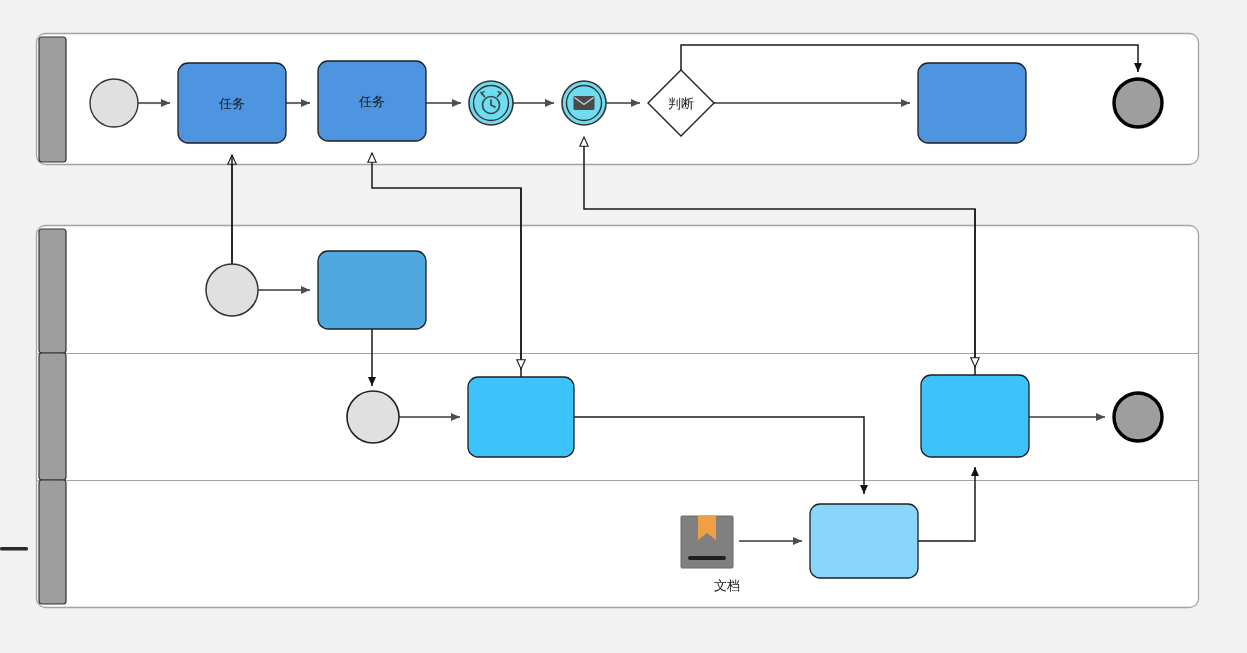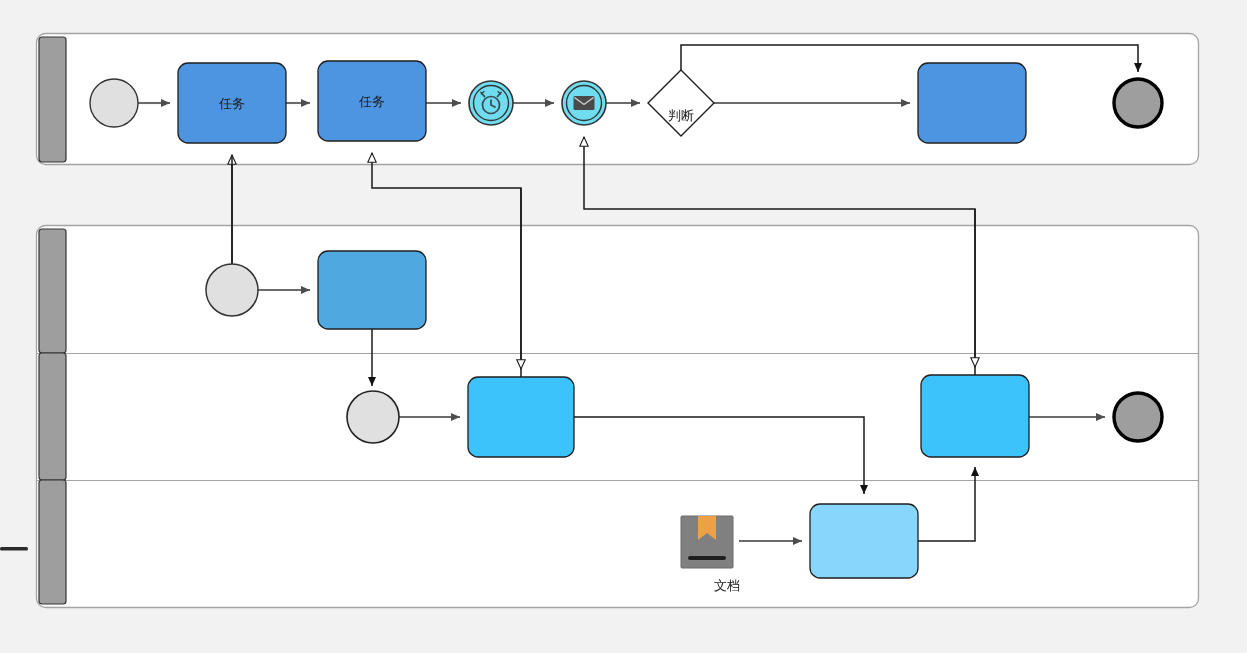--- a/index.html
+++ b/index.html
@@ -170,17 +170,17 @@
 
     <g>
       <rect x="810" y="504" width="108" height="74" rx="10" ry="10" fill="#89d6fc" stroke="#1f1f1f" stroke-width="1.3"></rect>
     </g>
   </svg>
 
   <div class="node-label" style="left:178px;top:95px;width:108px;">任务</div>
 
   <div class="node-label" style="left:318px;top:93px;width:108px;">任务</div>
 
-  <div class="node-label" style="left:648px;top:107px;width:66px;">判断</div>
+  <div class="node-label" style="left:648px;top:95px;width:66px;">判断</div>
 
   <div class="node-label" style="left:701px;top:577px;width:52px;">文档</div>
 
 </div>
 
 </body></html>

